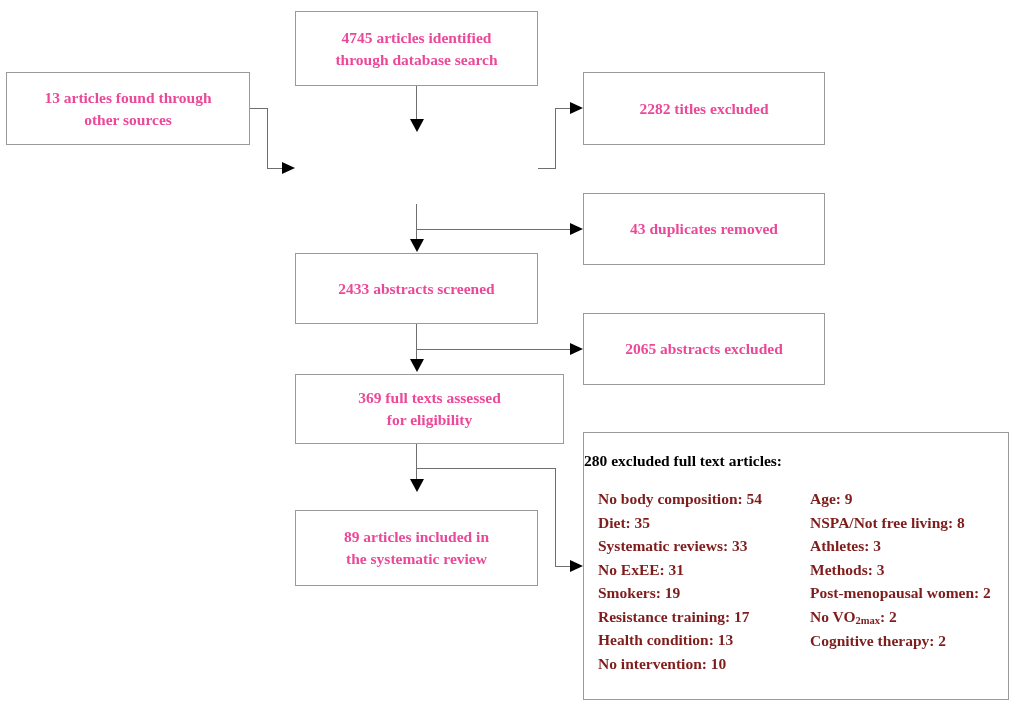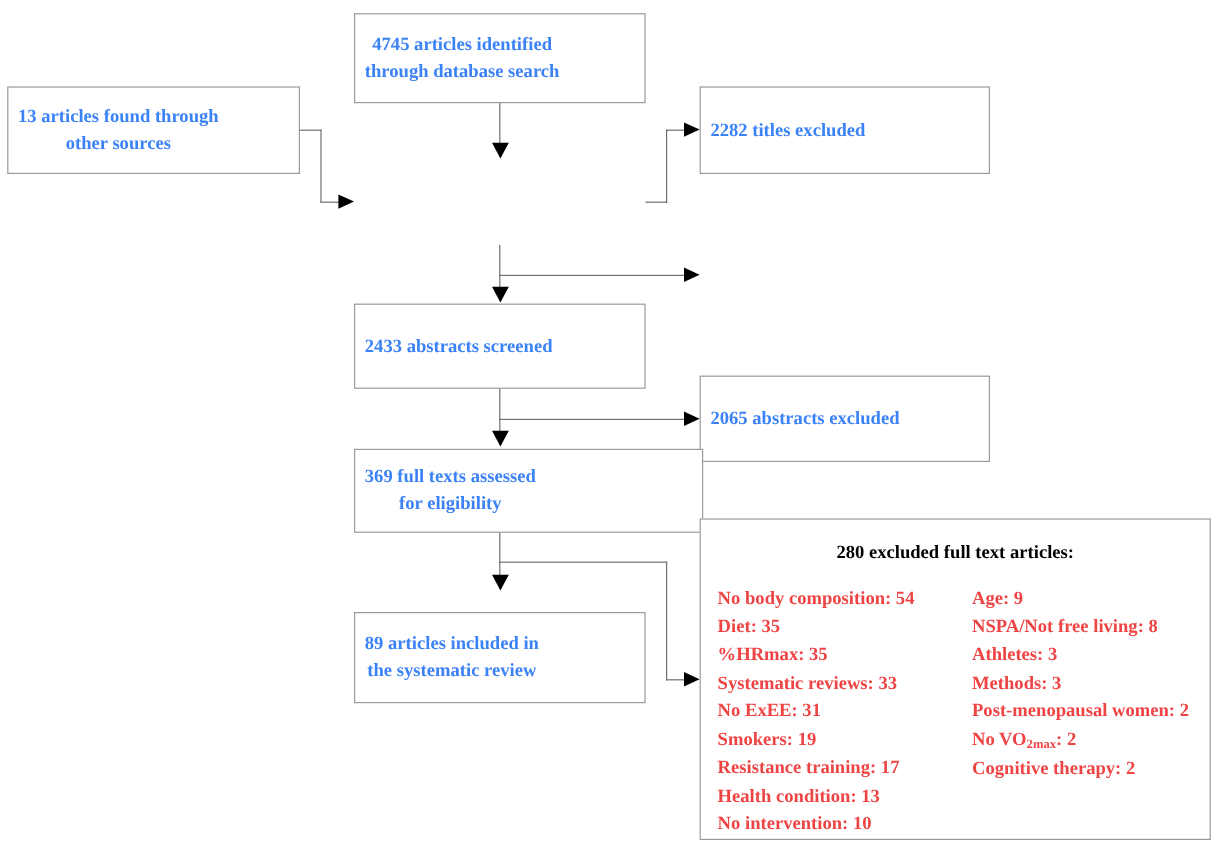--- a/index.html
+++ b/index.html
@@ -18,25 +18,26 @@
     background: #ffffff;
     overflow: hidden;
   }
   .box {
     position: absolute;
     box-sizing: border-box;
     border: 1px solid #9a9a9a;
     background: #ffffff;
     display: flex;
     align-items: center;
+    justify-content: center;
     text-align: center;
     font-weight: bold;
     font-size: 15.5px;
     line-height: 1.42;
-    color: #3b82f6;
+    color: #ec4899;
   }
   .box-text {
     display: block;
     padding: 0 8px;
     white-space: pre-line;
   }
   
   .hline {
     position: absolute;
     height: 1px;
@@ -64,37 +65,36 @@
     border-left: 13px solid #000000;
   }
   
   #excluded-box {
     position: absolute;
     box-sizing: border-box;
     border: 1px solid #9a9a9a;
     background: #ffffff;
   }
   #excluded-title {
-    text-align: center;
     font-weight: bold;
     font-size: 15.5px;
     color: #000;
     margin-top: 19px;
   }
   #excluded-columns {
     position: relative;
     margin-top: 17px;
   }
   .excl-col {
     position: absolute;
     top: 0;
     font-weight: bold;
     font-size: 15.5px;
     line-height: 1.52;
-    color: #ef4444;
+    color: #7f1d1d;
     white-space: nowrap;
   }
   .excl-col.left { left: 14px; }
   .excl-col.right { left: 226px; }
   .excl-item { display: block; }
   .excl-item sub {
     font-size: 0.68em;
     vertical-align: -0.22em;
   }
 </style>
@@ -111,46 +111,48 @@
   <div class="box" style="left:6px; top:72px; width:244px; height:73px;">
     <span class="box-text">13 articles found through
 other sources</span>
   </div>
 
 
   <div class="box" style="left:583px; top:72px; width:242px; height:73px;">
     <span class="box-text">2282 titles excluded</span>
   </div>
 
+  <div class="box" style="left:583px; top:193px; width:242px; height:72px;">
+    <span class="box-text">43 duplicates removed</span>
+  </div>
 
   <div class="box" style="left:295px; top:253px; width:243px; height:71px;">
     <span class="box-text">2433 abstracts screened</span>
   </div>
 
   <div class="box" style="left:583px; top:313px; width:242px; height:72px;">
     <span class="box-text">2065 abstracts excluded</span>
   </div>
 
-  <div class="box" style="left:295px; top:374px; width:291px; height:70px;">
+  <div class="box" style="left:295px; top:374px; width:269px; height:70px;">
     <span class="box-text">369 full texts assessed
 for eligibility</span>
   </div>
 
   <div class="box" style="left:295px; top:510px; width:243px; height:76px;">
     <span class="box-text">89 articles included in
 the systematic review</span>
   </div>
 
   <div id="excluded-box" style="left:583px; top:432px; width:426px; height:268px;">
     <div id="excluded-title">280 excluded full text articles:</div>
     <div id="excluded-columns">
       <div class="excl-col left">
           <span class="excl-item">No body composition: 54</span>
           <span class="excl-item">Diet: 35</span>
-          <span class="excl-item">%HRmax: 35</span>
           <span class="excl-item">Systematic reviews: 33</span>
           <span class="excl-item">No ExEE:  31</span>
           <span class="excl-item">Smokers: 19</span>
           <span class="excl-item">Resistance training: 17</span>
           <span class="excl-item">Health condition: 13</span>
           <span class="excl-item">No intervention: 10</span>
         </div>
       <div class="excl-col right">
           <span class="excl-item">Age: 9</span>
           <span class="excl-item">NSPA/Not free living: 8</span>

